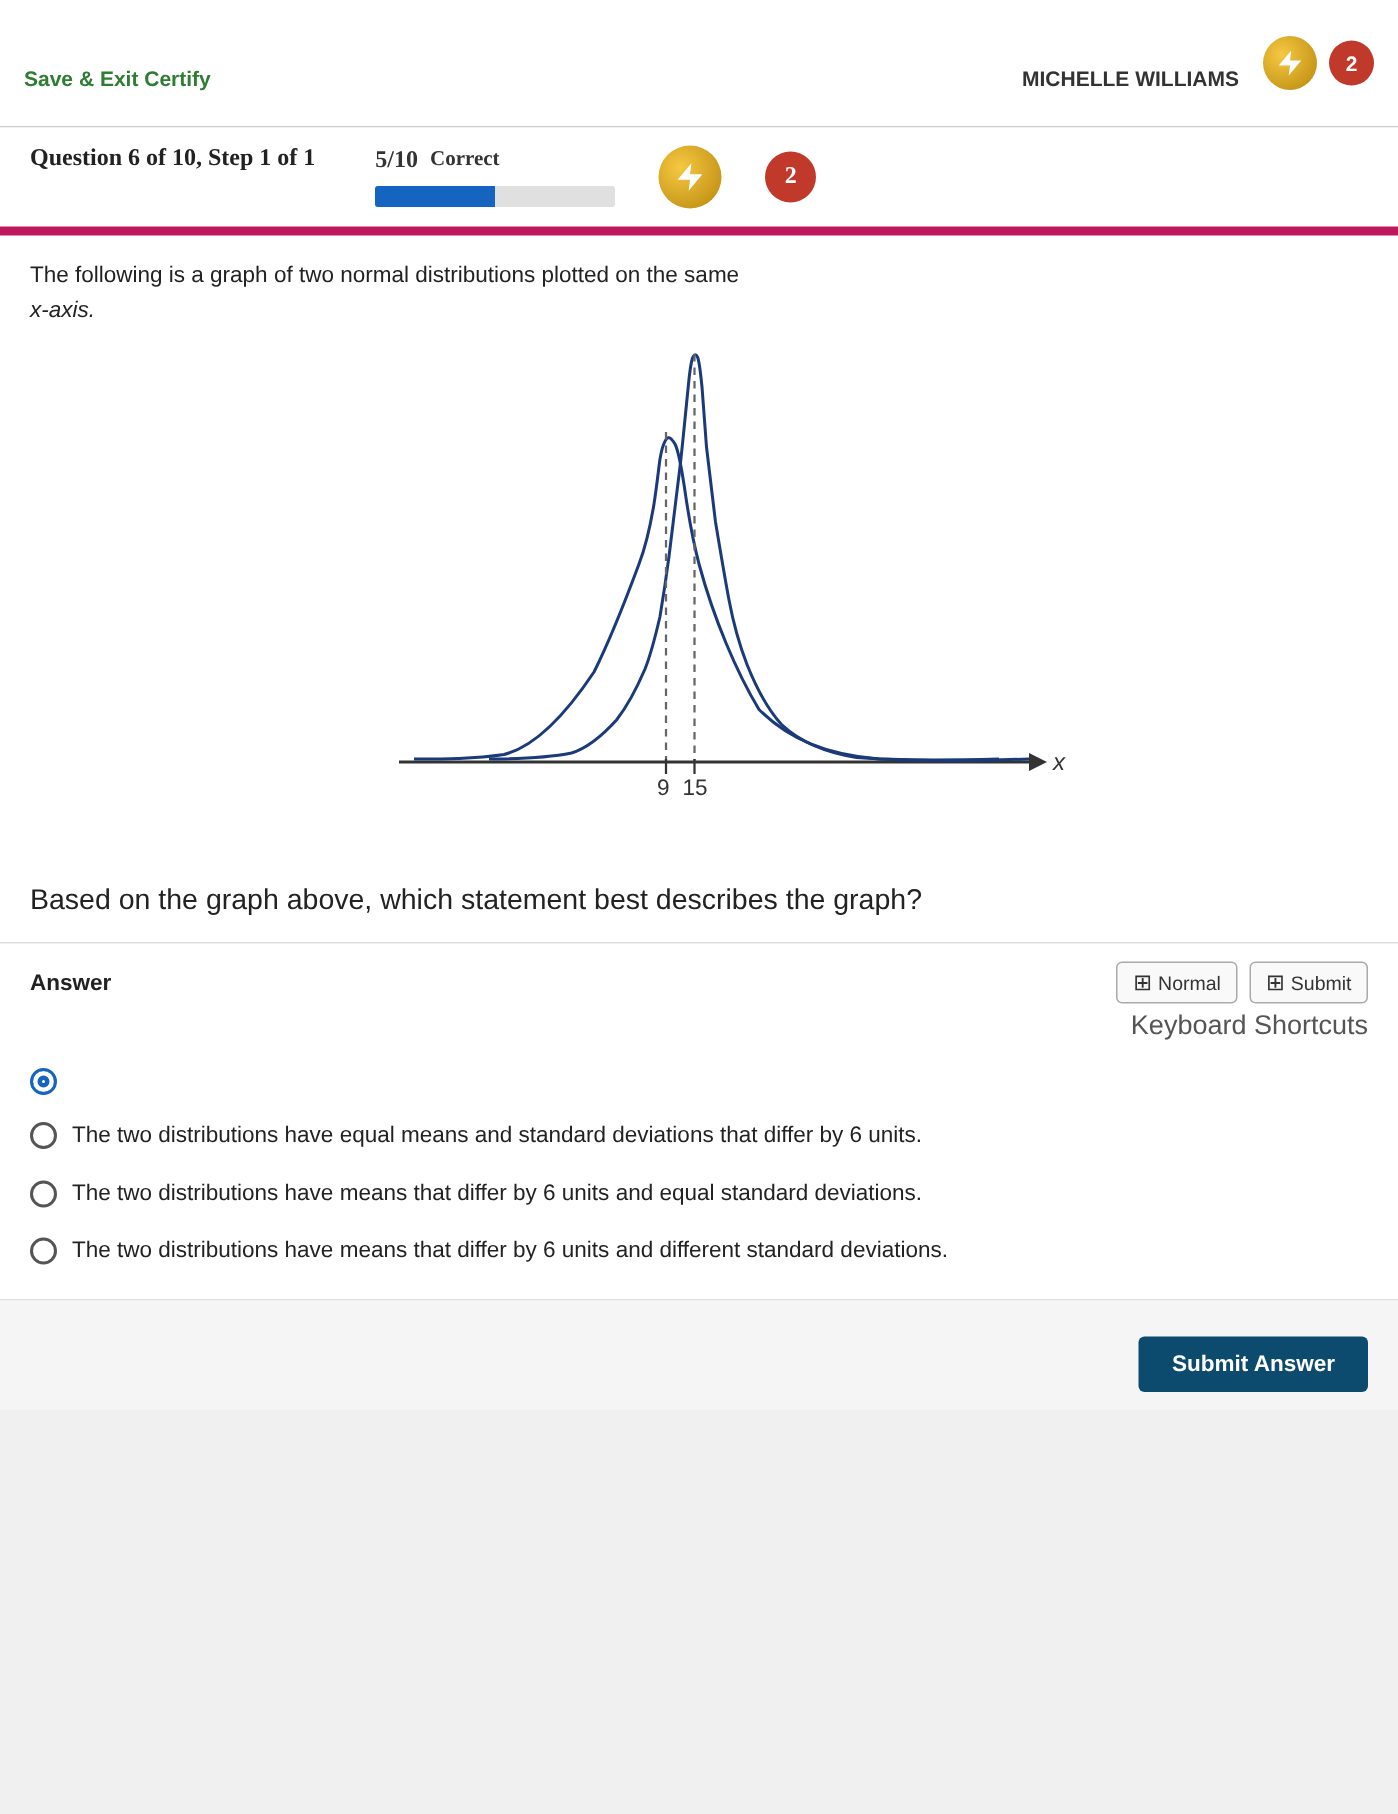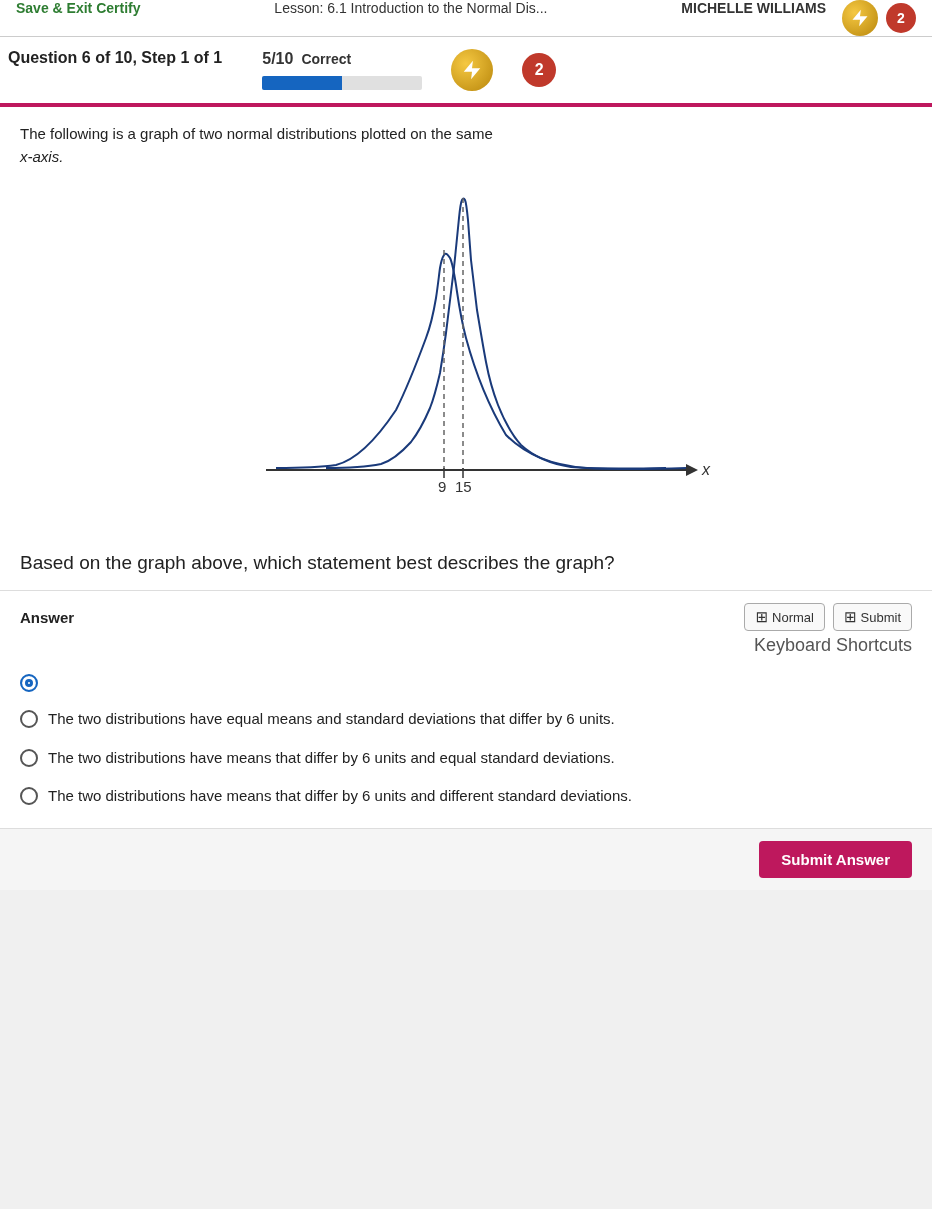--- a/index.html
+++ b/index.html
@@ -4,24 +4,24 @@
   <style>
     * { box-sizing: border-box; margin: 0; padding: 0; }
     body {
       font-family: Arial, sans-serif;
       background: #f0f0f0;
       width: 932px;
       min-height: 1209px;
     }
     .top-bar {
       display: flex;
-      align-items: flex-start;
+      align-items: flex-end;
       background: #fff;
       border-bottom: 1px solid #ccc;
-      padding: 0 16px;
+      padding: 24px 16px;
       gap: 16px;
     }
     .top-bar-left {
       font-size: 14px;
       color: #2e7d32;
       font-weight: bold;
       cursor: pointer;
     }
     .top-bar-center {
       flex: 1;
@@ -64,23 +64,24 @@
       font-size: 14px;
     }
     .main-content {
       background: #fff;
       margin: 0;
       padding: 0;
     }
     .question-header {
       display: flex;
       align-items: flex-start;
-      padding: 12px 8px;
-      border-bottom: 4px solid #be185d;
+      padding: 12px 20px;
+      border-bottom: 6px solid #be185d;
       gap: 20px;
+      font-family: Liberation Serif, serif;
     }
     .question-title {
       font-size: 16px;
       font-weight: bold;
       color: #222;
     }
     .score-section {
       display: flex;
       flex-direction: column;
       align-items: flex-start;
@@ -114,21 +115,20 @@
       background: #1565c0;
       width: 50%;
     }
     .question-body {
       padding: 16px 20px;
       border-bottom: 1px solid #ddd;
     }
     .question-text {
       font-size: 15px;
       color: #222;
-      margin-bottom: 12px;
       line-height: 1.5;
     }
     .graph-area {
       display: flex;
       justify-content: center;
       padding: 10px 0 10px 0;
     }
     .question-prompt {
       font-size: 19px;
       color: #222;
@@ -203,42 +203,42 @@
       background: #fff;
       box-shadow: inset 0 0 0 3px #fff, inset 0 0 0 6px #1565c0;
     }
     .submit-section {
       display: flex;
       justify-content: flex-end;
       padding: 12px 20px;
       background: #f5f5f5;
     }
     .submit-btn {
-      background: #be185d;
+      background: #0c4a6e;
       color: #fff;
       border: none;
       padding: 10px 22px;
       font-size: 15px;
       border-radius: 4px;
       cursor: pointer;
       font-weight: bold;
+      margin-top: 12px;
     }
     .score-row {
       display: flex;
       align-items: center;
       gap: 29px;
       margin-left: 20px;
     }
   </style>
 </head>
 <body>
 
 <div class="top-bar">
   <div class="top-bar-left">Save &amp; Exit Certify</div>
-  <div class="top-bar-center">Lesson: 6.1 Introduction to the Normal Dis...</div>
   <div class="top-bar-right">MICHELLE WILLIAMS</div>
   <div class="top-bar-icons">
     <div class="gold-circle">
       <svg width="20" height="20" viewBox="0 0 24 24" fill="white">
         <path d="M13 2L3 14h9l-1 8 10-12h-9l1-8z"></path>
       </svg>
     </div>
     <div class="red-circle">2</div>
   </div>
 </div>

